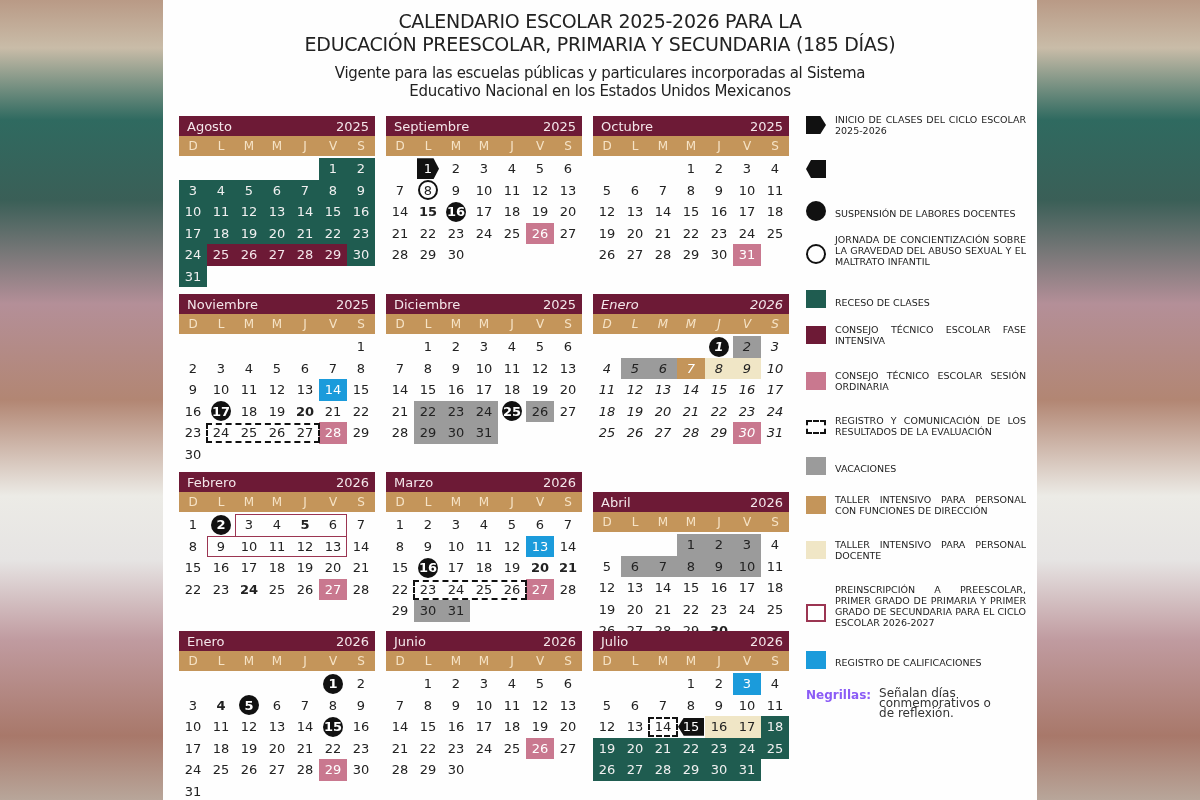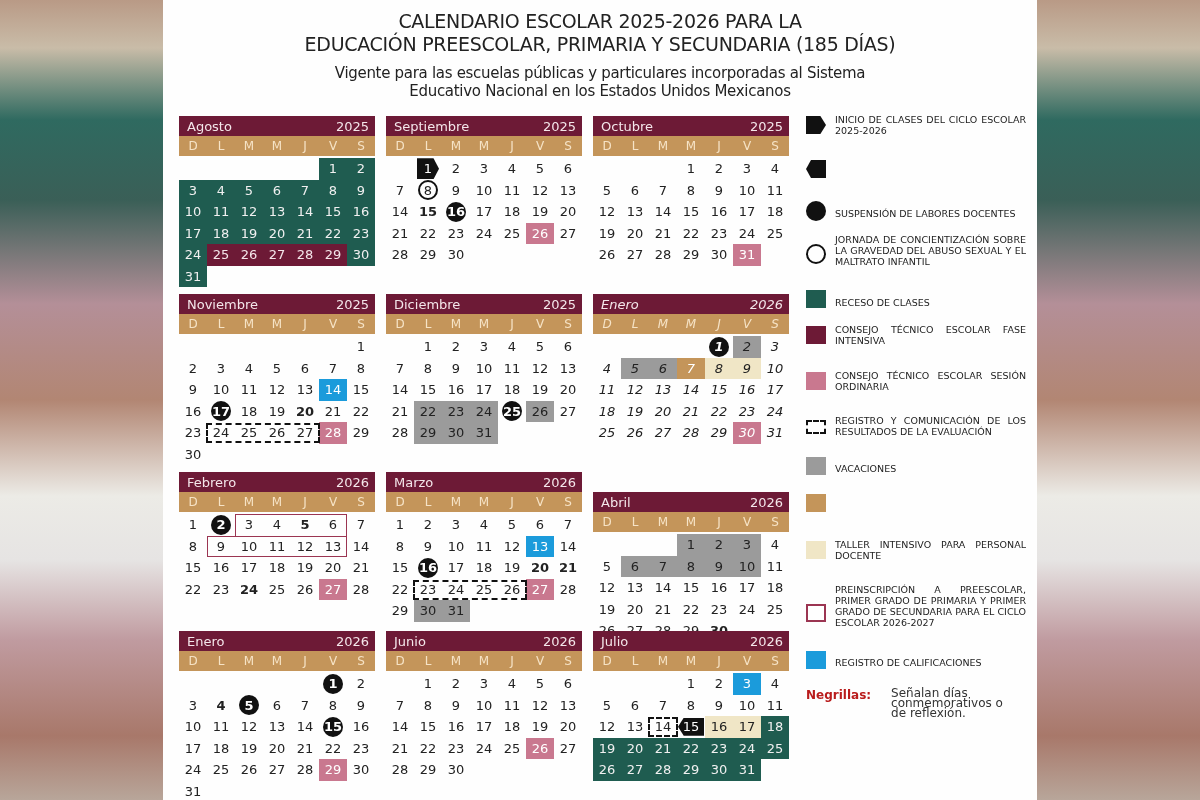--- a/index.html
+++ b/index.html
@@ -76,21 +76,21 @@
   }
   .li .sw { width: 20px; height: 18px; flex: 0 0 20px; margin-right: 9px; }
   .li .txt { font-size: 9.5px; line-height: 11px; color: #222; text-align: justify; text-transform: uppercase; }
   .sw.shape-inicio { background: #111; clip-path: polygon(0 0, 72% 0, 100% 50%, 72% 100%, 0 100%); }
   .sw.shape-fin { background: #111; clip-path: polygon(25% 0, 100% 0, 100% 100%, 25% 100%, 0 50%); }
   .sw.shape-dot { background: #111; border-radius: 50%; width: 20px; height: 20px; }
   .sw.shape-ring { border: 2.5px solid #111; border-radius: 50%; width: 20px; height: 20px; }
   .sw.shape-dash { border: 2px dashed #111; height: 14px; margin-top: 2px; }
   .sw.shape-preins { border: 2px solid #9b3552; background: #fff; }
   .neg { position: absolute; left: 0; top: 574px; display: flex; align-items: flex-start; }
-  .neg b { font-size: 12px; color: #b91c1c; margin-right: 20px; }
+  .neg b { font-size: 12px; color: #8b5cf6; margin-right: 8px; }
   .neg span { font-size: 12px; line-height: 10px; color: #333; }
 </style>
 </head>
 <body>
 
 <div class="sheet">
   <div class="title">
     <div>CALENDARIO ESCOLAR 2025-2026 PARA LA</div>
     <div>EDUCACIÓN PREESCOLAR, PRIMARIA Y SECUNDARIA (185 DÍAS)</div>
   </div>
@@ -1469,20 +1469,21 @@
     <div class="li" style="top:301px">
         <div class="sw shape-dash"></div>
         <div class="txt">REGISTRO Y COMUNICACIÓN DE LOS RESULTADOS DE LA EVALUACIÓN</div>
       </div>
     <div class="li" style="top:343px">
         <div class="sw" style="background:#9b9b9b"></div>
         <div class="txt" style="margin-top:4px">VACACIONES</div>
       </div>
     <div class="li" style="top:380px">
         <div class="sw" style="background:#c4955a"></div>
+        <div class="txt">TALLER INTENSIVO PARA PERSONAL CON FUNCIONES DE DIRECCIÓN</div>
       </div>
     <div class="li" style="top:425px">
         <div class="sw" style="background:#f0e6c6"></div>
         <div class="txt">TALLER INTENSIVO PARA PERSONAL DOCENTE</div>
       </div>
     <div class="li" style="top:470px">
         <div class="sw shape-preins" style="margin-top:14px"></div>
         <div class="txt">PREINSCRIPCIÓN A PREESCOLAR, PRIMER GRADO DE PRIMARIA Y PRIMER GRADO DE SECUNDARIA PARA EL CICLO ESCOLAR 2026-2027</div>
       </div>
     <div class="li" style="top:537px">

